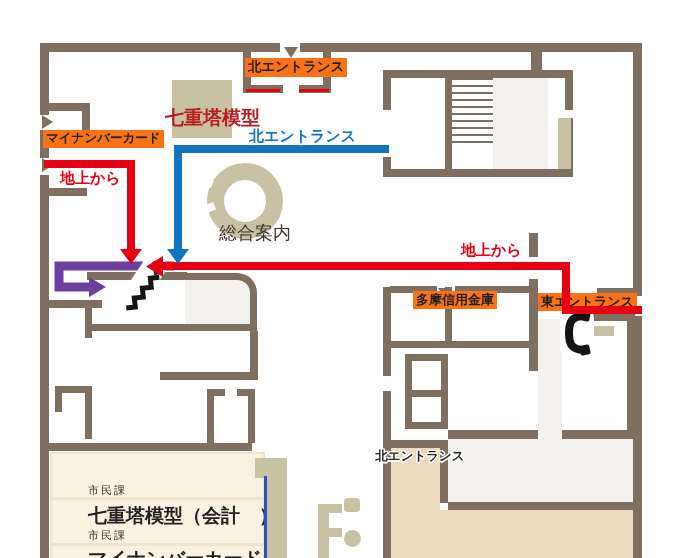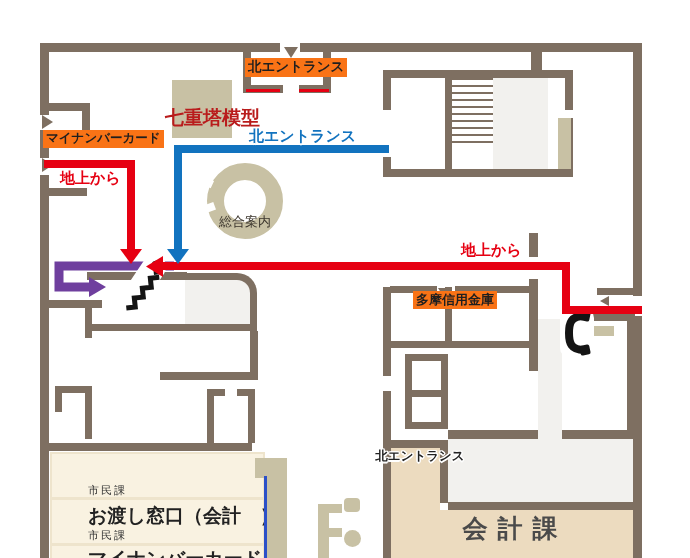--- a/index.html
+++ b/index.html
@@ -115,21 +115,21 @@
   <i class="beige" style="left:172px;top:80px;width:60px;height:58px;z-index:1"></i>
   <i class="donut" style="left:207px;top:163px"></i>
   <i class="notch" style="left:200px;top:178px;width:13px;height:8px;transform:rotate(25deg)"></i>
   <i class="notch" style="left:202px;top:204px;width:13px;height:8px;transform:rotate(-20deg)"></i>
 
   <div class="panel" style="left:50px;top:452px;width:215px;height:106px"></div>
   <i class="prow" style="left:52px;top:454px;width:211px;height:43px"></i>
   <i class="prow" style="left:52px;top:500px;width:211px;height:43px"></i>
   <i class="prow" style="left:52px;top:546px;width:211px;height:12px"></i>
   <span class="pdept" style="left:88px;top:483px">市民課</span>
-  <span class="ptitle" style="left:88px;top:503px">お渡し窓口（会計　）</span>
+  <span class="ptitle" style="left:88px;top:503px">七重塔模型（会計　）</span>
   <span class="pdept" style="left:88px;top:528px">市民課</span>
   <span class="ptitle" style="left:88px;top:546px">マイナンバーカード</span>
   <i class="counterline" style="left:264px;top:476px;width:3px;height:82px"></i>
 
   <i class="beige" style="left:255px;top:458px;width:32px;height:20px;border-radius:0 12px 0 0"></i>
   <i class="beige" style="left:264px;top:458px;width:23px;height:100px"></i>
   <i class="beige" style="left:318px;top:504px;width:11px;height:54px"></i>
   <i class="beige" style="left:329px;top:504px;width:13px;height:9px"></i>
   <i class="beige" style="left:329px;top:528px;width:13px;height:9px"></i>
   <i class="beige" style="left:344px;top:498px;width:16px;height:14px;border-radius:4px"></i>
@@ -160,26 +160,24 @@
     <path d="M642,310 H566 V266 H162" style="stroke:var(--red)" stroke-width="8" fill="none"></path>
     <path d="M163,256 L163,277 L146,266.5 Z" style="fill:var(--red)"></path>
     <path d="M44,164 H131 V249" style="stroke:var(--red)" stroke-width="8" fill="none"></path>
     <path d="M120,249 L142,249 L131,264 Z" style="fill:var(--red)"></path>
     <path d="M389,149 H178 V249" style="stroke:var(--blue)" stroke-width="8" fill="none"></path>
     <path d="M167,249 L189,249 L178,264 Z" style="fill:var(--blue)"></path>
   </svg>
 
   <span class="chip" style="left:245px;top:58px;font-size:13.5px">北エントランス</span>
   <span class="chip" style="left:43px;top:130px;font-size:12.5px">マイナンバーカード</span>
+  <span class="chip" style="left:538px;top:293px;font-size:13px">東エントランス</span>
   <span class="chip" style="left:413px;top:291px;font-size:13px">多摩信用金庫</span>
   <span class="rtxt" style="left:165px;top:105px;font-size:19px;color:#b91c1c;z-index:3;font-weight:600">七重塔模型</span>
-  <span style="left:219px;top:213px;font-size:13px;color:#3b352c;z-index:3;white-space:nowrap">総合案内</span>
+  <span style="left:219px;top:221px;font-size:18px;color:#3b352c;z-index:3;white-space:nowrap">総合案内</span>
   <span class="rtxt outline" style="left:249px;top:127px;font-size:15px;color:var(--blue)">北エントランス</span>
   <span class="rtxt outline" style="left:60px;top:169px;font-size:15px;color:var(--red)">地上から</span>
   <span class="rtxt outline" style="left:461px;top:241px;font-size:15px;color:var(--red)">地上から</span>
   <div class="outline" style="left:356px;top:449px;width:128px;text-align:center;z-index:6;color:#222;font-weight:600;font-size:12.5px;line-height:1.2">
     <span style="position:static;display:block">北エントランス</span>
   </div>
-  <div style="left:420px;top:512px;width:190px;text-align:center;z-index:3">
-    <span style="position:static;font-size:25px;letter-spacing:10px;color:#4a4a4a;font-weight:600">会計課</span>
-  </div>
 
 </div>
 
 </body></html>

